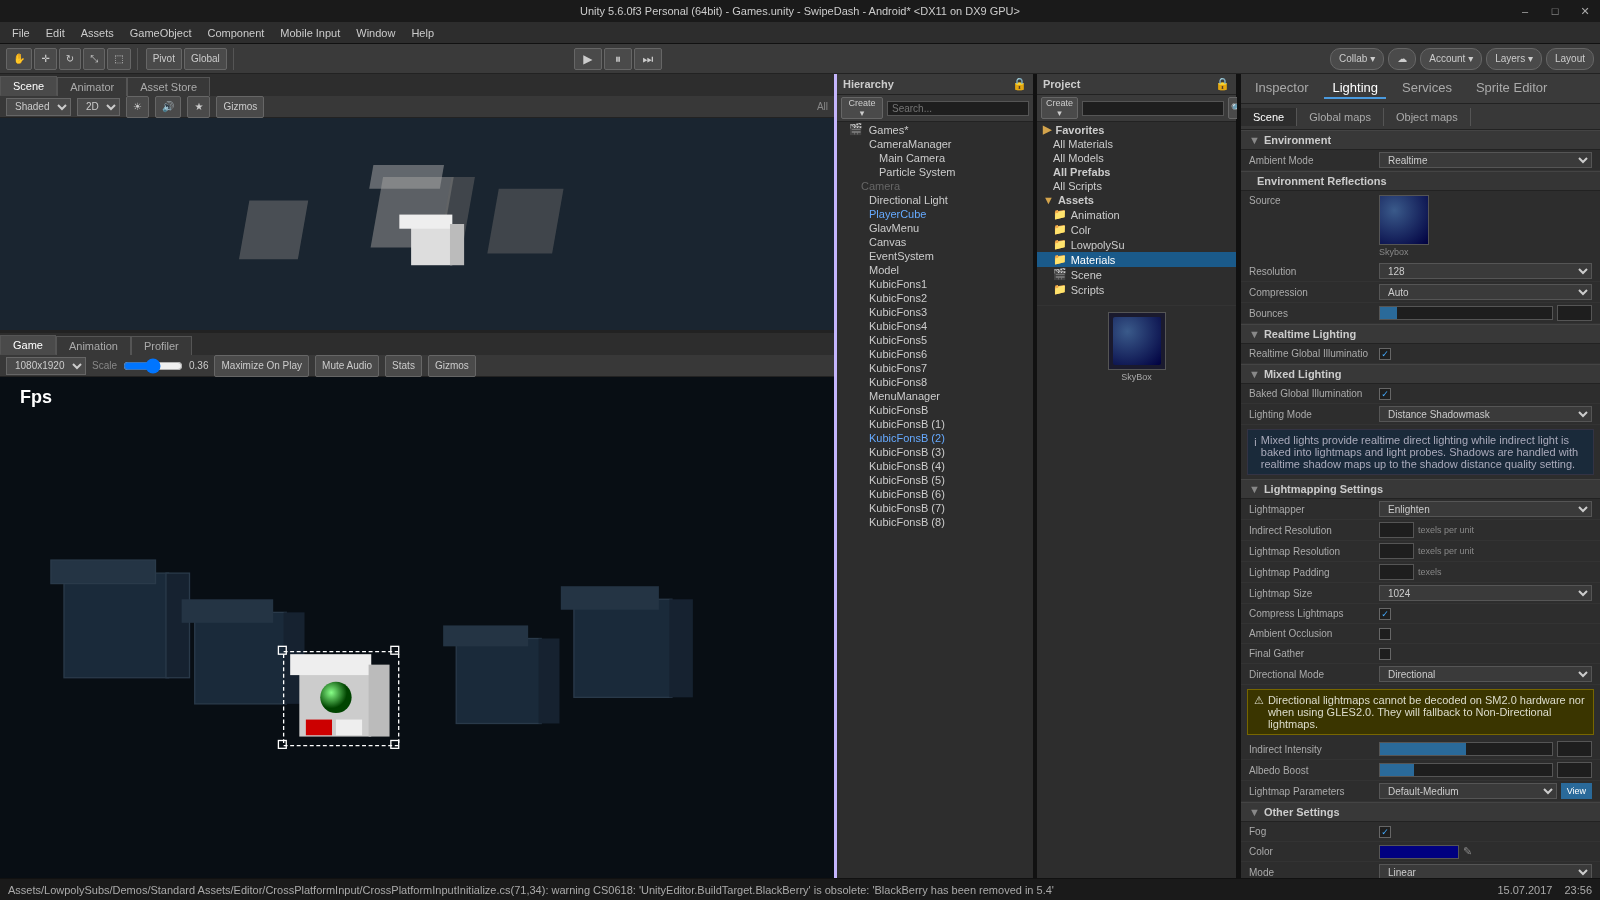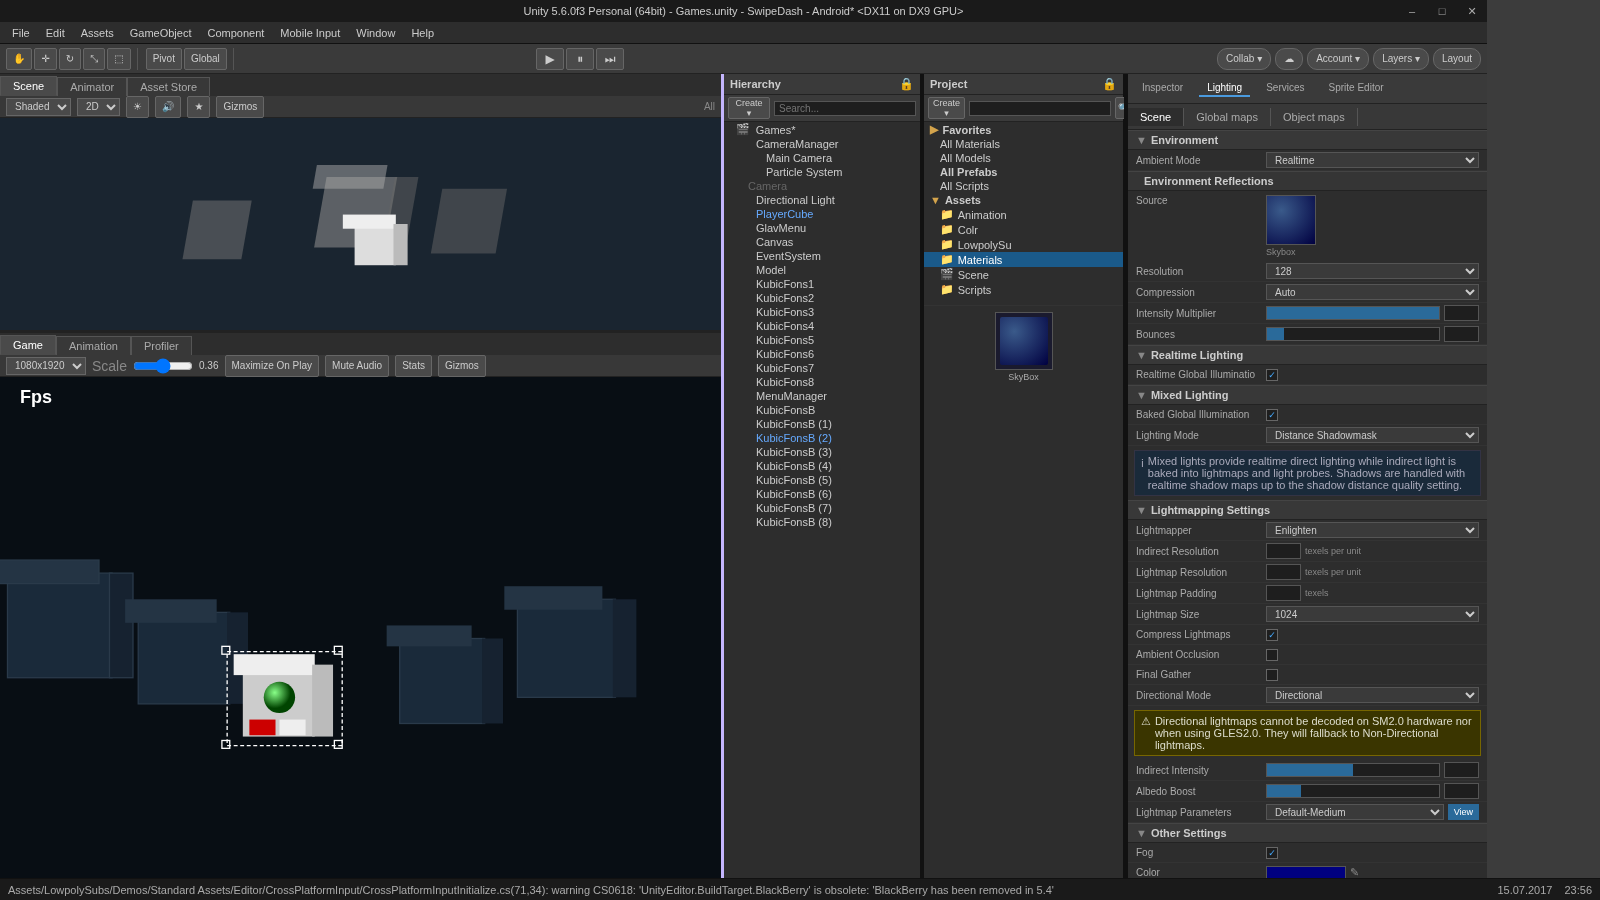--- a/index.html
+++ b/index.html
@@ -256,21 +256,21 @@
       display: flex;
       align-items: center;
       padding: 0 6px;
       gap: 8px;
       border-bottom: 1px solid #222;
     }
     .insp-tab {
       padding: 2px 8px;
       color: #aaa;
       cursor: pointer;
-      font-size: 10px;
+      font-size: 13px;
       border-bottom: 2px solid transparent;
     }
     .insp-tab.active {
       color: #fff;
       border-bottom: 2px solid #4a9ade;
     }
 
     #lighting-tabs {
       background: #383838;
       height: 26px;
@@ -446,21 +446,21 @@
       height: 100%;
       background: #0a1218;
       position: relative;
     }
 
     
     #layout {
       display: flex;
       flex-direction: column;
       height: 900px;
-      width: 1487px;
+      width: 1600px;
     }
 
     #workspace {
       display: flex;
       flex: 1;
       overflow: hidden;
     }
 
     #center-column {
       display: flex;
@@ -610,21 +610,21 @@
       <div id="game-section">
         <div id="top-tabs" style="background:#2d2d2d; height:22px; display:flex; align-items:flex-end;">
           <div class="main-tab active">Game</div>
           <div class="main-tab">Animation</div>
           <div class="main-tab">Profiler</div>
         </div>
         <div id="game-toolbar">
           <select class="scene-select">
             <option>1080x1920</option>
           </select>
-          <span style="color:#888; font-size:14px;">Scale</span>
+          <span style="color:#888; font-size:10px;">Scale</span>
           <input type="range" style="width: 60px;" value="50">
           <span style="color:#ccc; font-size:10px;">0.36</span>
           <button class="toolbar-btn">Maximize On Play</button>
           <button class="toolbar-btn">Mute Audio</button>
           <button class="toolbar-btn">Stats</button>
           <button class="toolbar-btn">Gizmos</button>
         </div>
         <div id="game-canvas">
           <div class="game-bg">
             <div class="fps-display">Fps</div>
@@ -931,29 +931,20 @@
 
         <div class="prop-row">
           <span class="prop-label">Compression</span>
           <div class="prop-value">
             <select class="prop-select">
               <option>Auto</option>
             </select>
           </div>
         </div>
 
-        <div class="prop-row">
-          <span class="prop-label">Intensity Multiplier</span>
-          <div class="prop-value">
-            <div class="prop-slider" style="flex:1;">
-              <div class="prop-slider-fill" style="width:100%;"></div>
-            </div>
-            <input type="text" class="prop-number" style="">
-          </div>
-        </div>
 
         <div class="prop-row">
           <span class="prop-label">Bounces</span>
           <div class="prop-value">
             <div class="prop-slider" style="flex:1;">
               <div class="prop-slider-fill" style="width:10%;"></div>
             </div>
             <input type="text" class="prop-number" style="">
           </div>
         </div>

